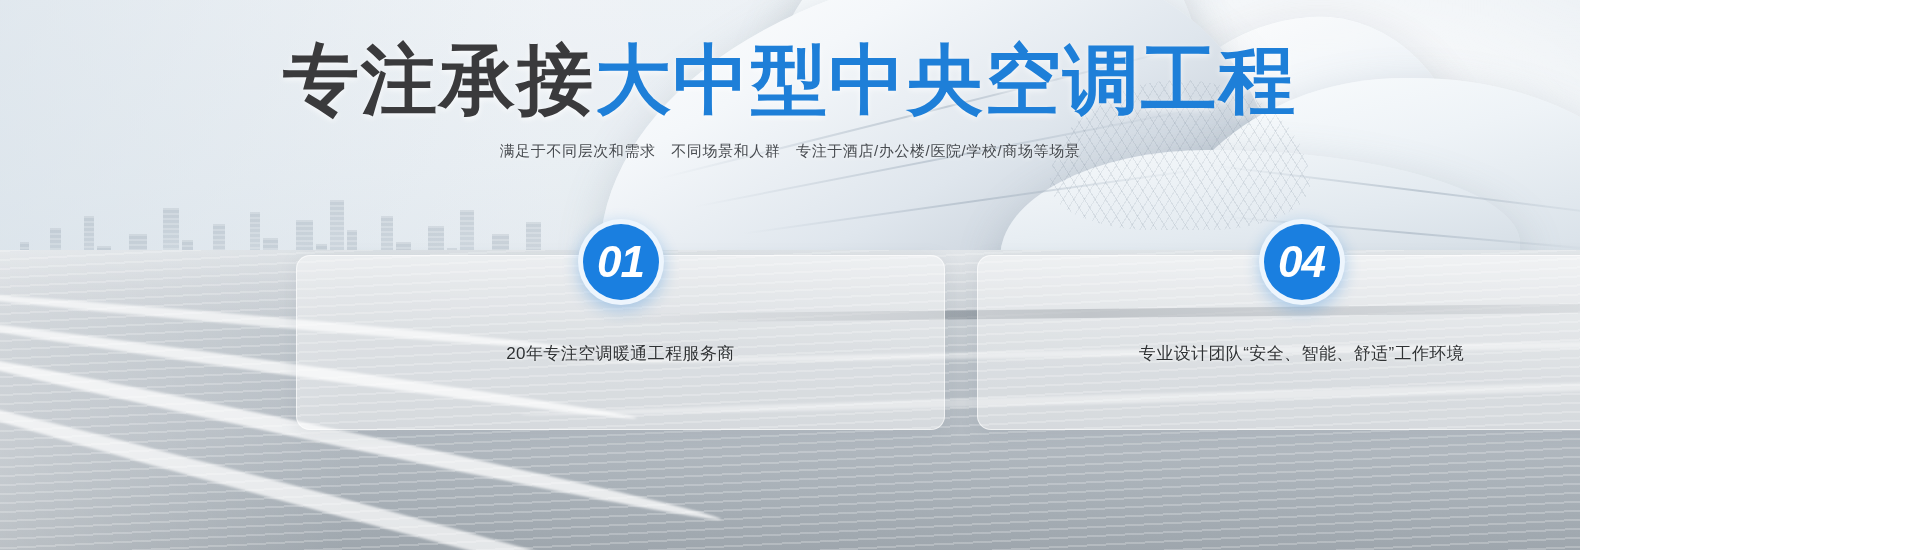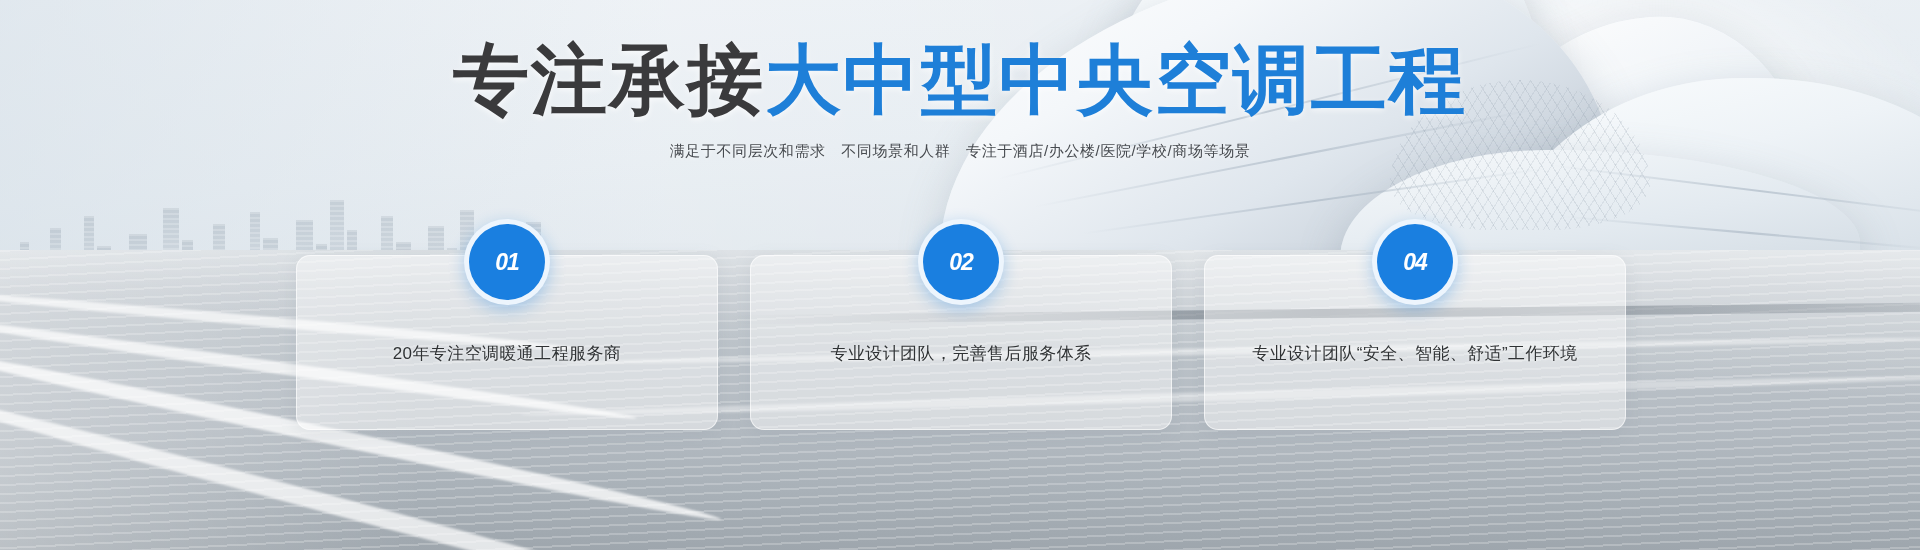--- a/index.html
+++ b/index.html
@@ -1,18 +1,18 @@
 <!DOCTYPE html>
 <html><head>
 <meta charset="utf-8">
 <style>
   html,body{margin:0;padding:0;}
   body{width:1920px;height:550px;overflow:hidden;font-family:"Liberation Sans","DejaVu Sans",sans-serif;}
 
-  .banner{position:relative;width:1920px;height:550px;overflow:hidden;background:#e9eef2;}
+  .banner{position:relative;width:1580px;height:550px;overflow:hidden;background:#e9eef2;}
 
   
   .sky{position:absolute;inset:0;
     background:linear-gradient(176deg,#eef2f6 0%,#e7edf2 30%,#dfe6ec 55%,#d6dee5 72%,#cdd5dc 100%);}
   .sky-glow{position:absolute;left:55%;top:-18%;width:900px;height:520px;
     background:radial-gradient(ellipse at center,rgba(255,255,255,.95) 0%,rgba(255,255,255,.45) 45%,rgba(255,255,255,0) 72%);
     filter:blur(6px);}
   .sky-haze{position:absolute;left:0;top:0;width:100%;height:60%;
     background:linear-gradient(90deg,rgba(214,224,232,.55) 0%,rgba(255,255,255,.1) 35%,rgba(255,255,255,0) 60%);}
 
@@ -97,21 +97,21 @@
     box-shadow:0 4px 18px rgba(120,135,150,.14);
     display:flex;align-items:center;justify-content:center;padding:42px 18px 18px;
     box-sizing:border-box;}
   .card-text{font-size:17px;line-height:1.55;color:#2f3234;text-align:center;
     letter-spacing:.4px;text-shadow:0 1px 3px rgba(255,255,255,.7);}
   .badge{position:absolute;left:50%;top:-37px;transform:translateX(-50%);
     width:76px;height:76px;border-radius:50%;background:#1a7fe0;
     border:5px solid rgba(255,255,255,.92);
     box-shadow:0 5px 16px rgba(26,127,224,.32);
     display:flex;align-items:center;justify-content:center;
-    color:#fff;font-size:23px;font-weight:bold;font-style:italic;letter-spacing:-1px;}
+    color:#fff;font-size:44px;font-weight:bold;font-style:italic;letter-spacing:-1px;}
 </style>
 </head>
 <body>
 
 <div class="banner">
 
   <div class="sky"></div>
   <div class="sky-glow"></div>
   <div class="sky-haze"></div>
 
@@ -186,24 +186,20 @@
 
     <div class="subhead">满足于不同层次和需求　不同场景和人群　专注于酒店/办公楼/医院/学校/商场等场景</div>
 
     <div class="cards">
 
       <div class="card">
         <div class="badge">01</div>
         <div class="card-text">20年专注空调暖通工程服务商</div>
       </div>
 
-      <div class="card">
-        <div class="badge">02</div>
-        <div class="card-text">专业设计团队，完善售后服务体系</div>
-      </div>
 
 
       <div class="card">
         <div class="badge">04</div>
         <div class="card-text">专业设计团队“安全、智能、舒适”工作环境</div>
       </div>
 
     </div>
   </div>
 </div>

